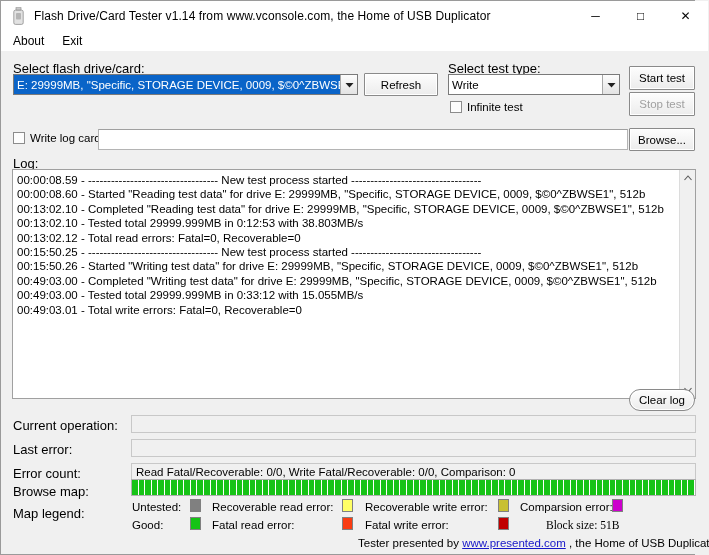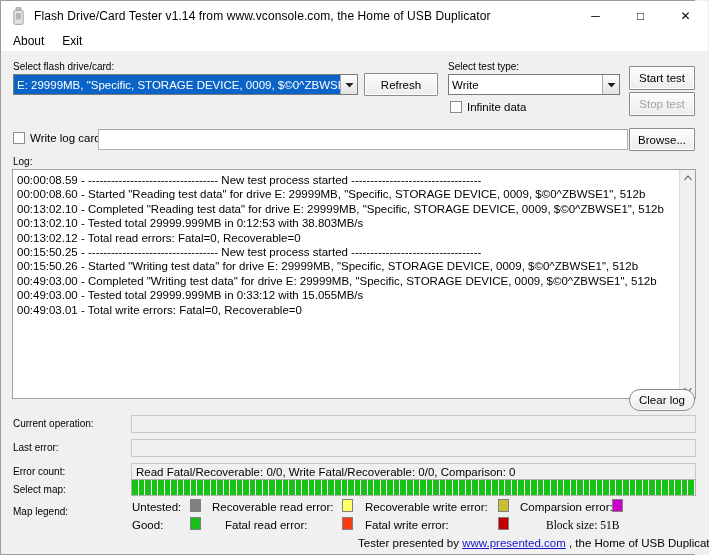--- a/index.html
+++ b/index.html
@@ -65,21 +65,21 @@
 
   
   .client {
     position: absolute; left: 0; top: 50px;
     width: 707px; height: 503px;
     background: #f0f0f0;
   }
 
   .lbl {
     position: absolute;
-    font-size: 10px;
+    font-size: 13px;
     color: #000;
     white-space: nowrap;
   }
 
   
   .combo {
     position: absolute;
     height: 21px;
     border: 1px solid #7a7a7a;
     background: #ffffff;
@@ -262,21 +262,21 @@
     <div class="combo" style="left:447px; top:23px; width:172px;">
       <div class="val">Write</div>
       <div class="arrow">
         <svg width="9" height="6" viewBox="0 0 9 6">
             <path d="M0.5 1 L8.5 1 L4.5 5.5 Z" fill="#202020"></path>
           </svg>
       </div>
     </div>
     <div class="chk" style="left:449px; top:50px;">
       <div class="box"></div>
-      <div class="cbl">Infinite data</div>
+      <div class="cbl">Infinite test</div>
     </div>
 
     <div class="btn disabled" style="left:628px; top:41px; width:66px; height:24px;">
       <span>Stop test</span>
     </div>
     <div class="btn" style="left:628px; top:15px; width:66px; height:24px;">
       <span>Start test</span>
     </div>
 
     <div class="chk" style="left:12px; top:81px;">
@@ -320,21 +320,21 @@
 
     <div class="lbl" style="left:12px; top:367px;">Current operation:</div>
     <div class="roField" style="left:130px; top:364px; width:565px; height:18px;"></div>
 
     <div class="lbl" style="left:12px; top:391px;">Last error:</div>
     <div class="roField" style="left:130px; top:388px; width:565px; height:18px;"></div>
 
     <div class="lbl" style="left:12px; top:415px;">Error count:</div>
     <div class="roField" style="left:130px; top:412px; width:565px; height:18px;">Read Fatal/Recoverable: 0/0, Write Fatal/Recoverable: 0/0, Comparison: 0</div>
 
-    <div class="lbl" style="left:12px; top:433px;">Select map:</div>
+    <div class="lbl" style="left:12px; top:433px;">Browse map:</div>
     <div class="devmap" style="left:130px; top:428px; width:565px; height:17px;">
         <div class="blk" style="background: rgb(22, 195, 22);"></div>
         <div class="blk" style="background: rgb(22, 195, 22);"></div>
         <div class="blk" style="background: rgb(22, 195, 22);"></div>
         <div class="blk" style="background: rgb(22, 195, 22);"></div>
         <div class="blk" style="background: rgb(22, 195, 22);"></div>
         <div class="blk" style="background: rgb(22, 195, 22);"></div>
         <div class="blk" style="background: rgb(22, 195, 22);"></div>
         <div class="blk" style="background: rgb(22, 195, 22);"></div>
         <div class="blk" style="background: rgb(22, 195, 22);"></div>
@@ -419,21 +419,21 @@
 
     <div class="lbl" style="left:12px; top:455px;">Map legend:</div>
 
     <div class="legend-cell" style="left:131px; top:450px;">Untested:</div>
     <div class="sw" style="left: 189px; top: 448px; background: rgb(128, 128, 128);"></div>
     <div class="legend-cell" style="left:131px; top:468px;">Good:</div>
     <div class="sw" style="left: 189px; top: 466px; background: rgb(22, 195, 22);"></div>
 
     <div class="legend-cell" style="left:211px; top:450px;">Recoverable read error:</div>
     <div class="sw" style="left: 341px; top: 448px; background: rgb(255, 255, 102);"></div>
-    <div class="legend-cell" style="left:224px; top:468px;">Fatal read error:</div>
+    <div class="legend-cell" style="left:211px; top:468px;">Fatal read error:</div>
     <div class="sw" style="left: 341px; top: 466px; background: rgb(249, 60, 18);"></div>
 
     <div class="legend-cell" style="left:364px; top:450px;">Recoverable write error:</div>
     <div class="sw" style="left: 497px; top: 448px; background: rgb(200, 192, 50);"></div>
     <div class="legend-cell" style="left:364px; top:468px;">Fatal write error:</div>
     <div class="sw" style="left: 497px; top: 466px; background: rgb(192, 0, 0);"></div>
 
     <div class="legend-cell" style="left:519px; top:450px;">Comparsion error:</div>
     <div class="sw" style="left: 611px; top: 448px; background: rgb(204, 0, 204);"></div>
     <div class="legend-cell" style="left:545px; top:468px;font-family:Liberation Serif, serif;">Block size: 51B</div>

